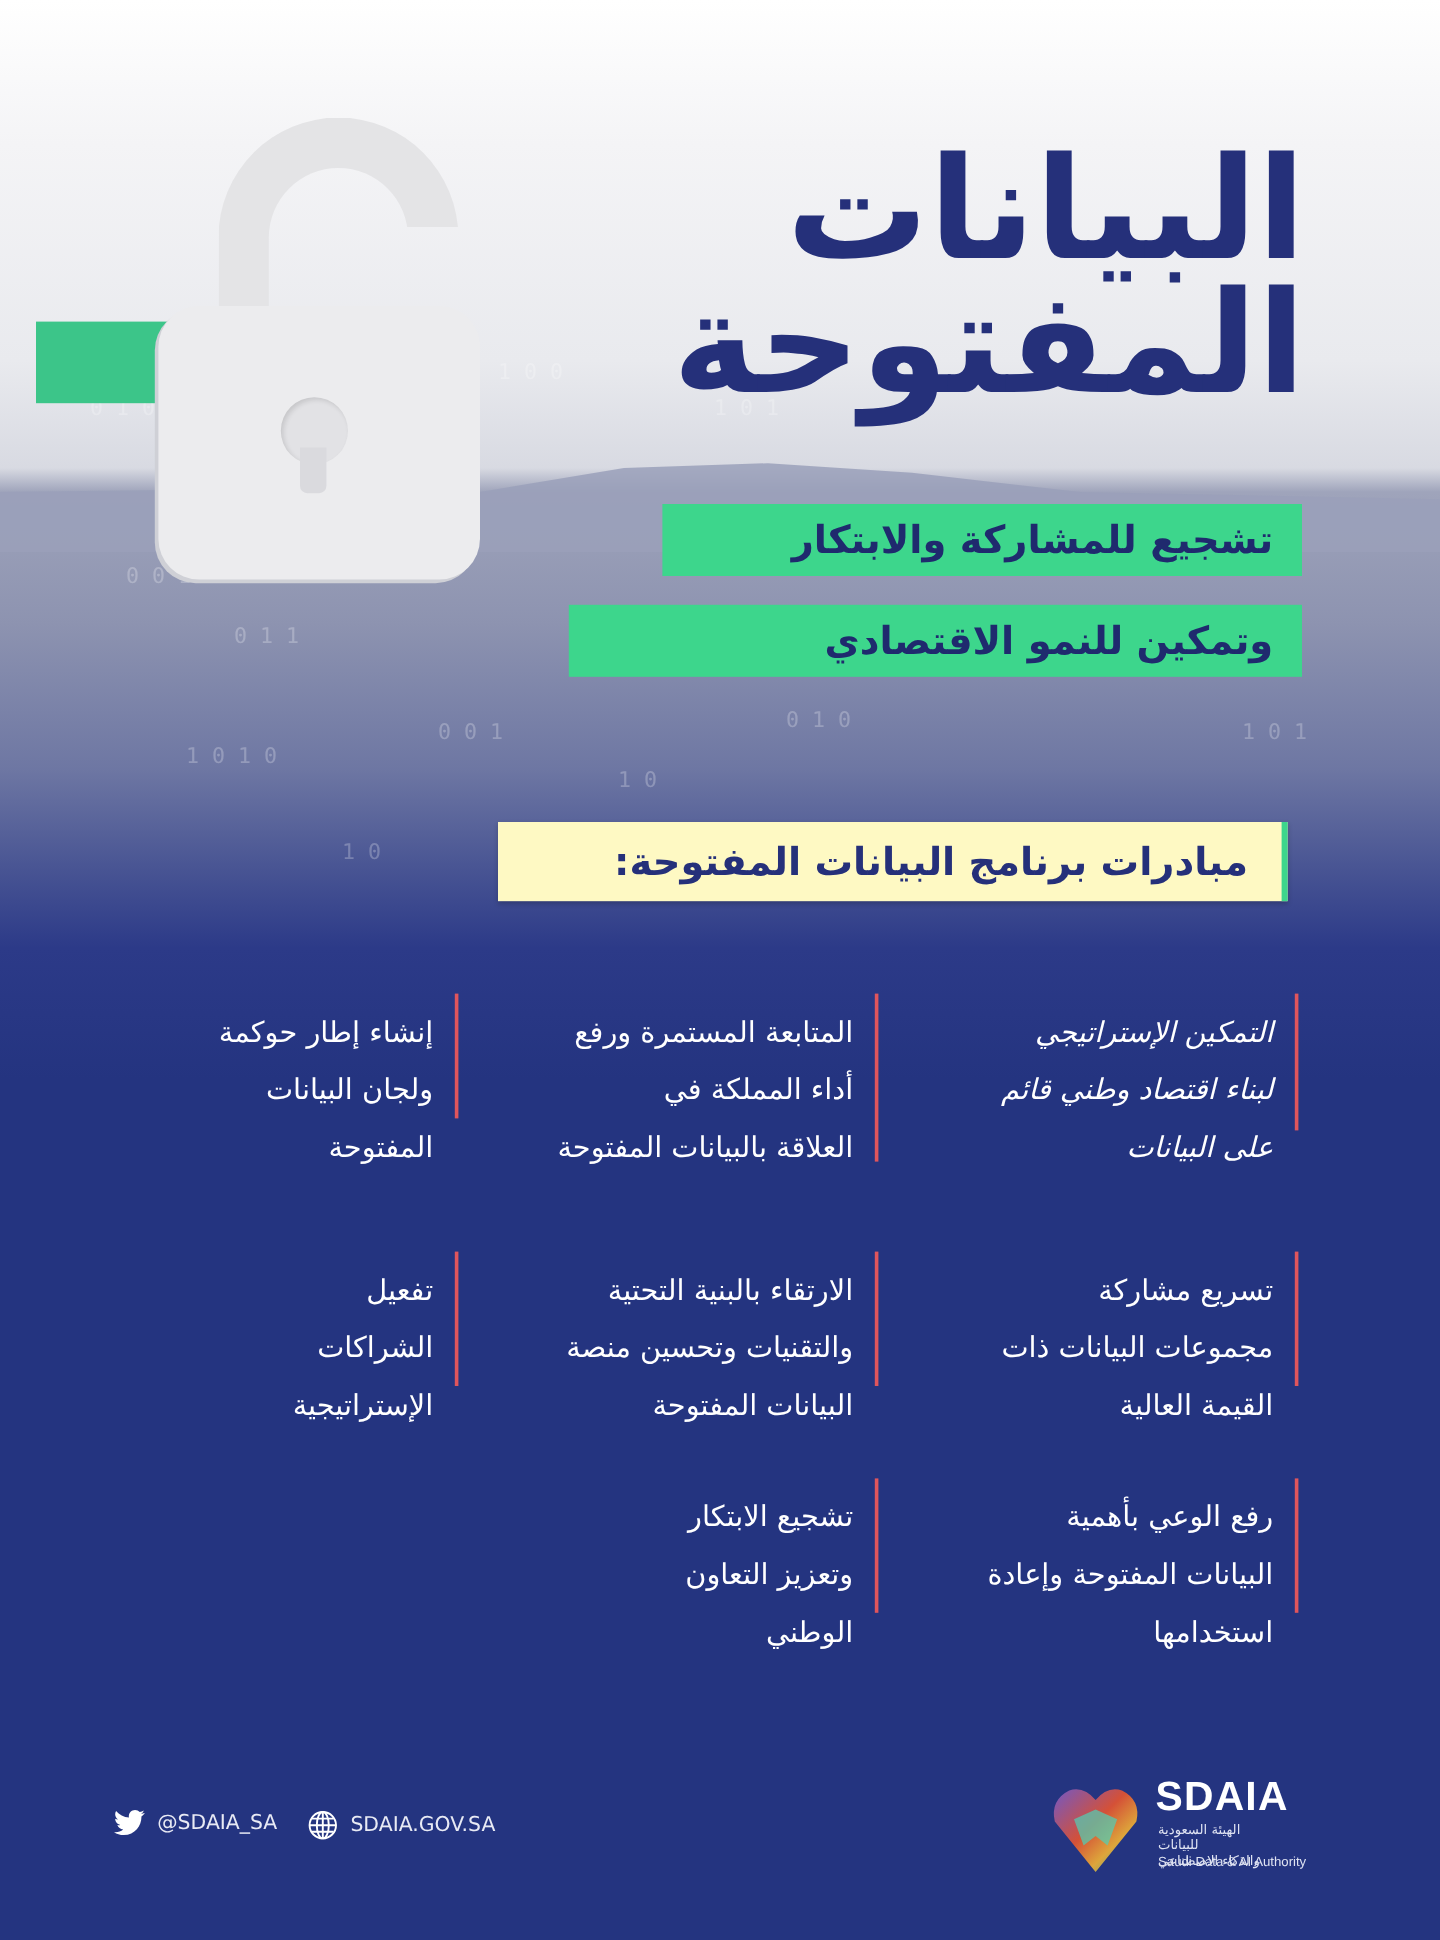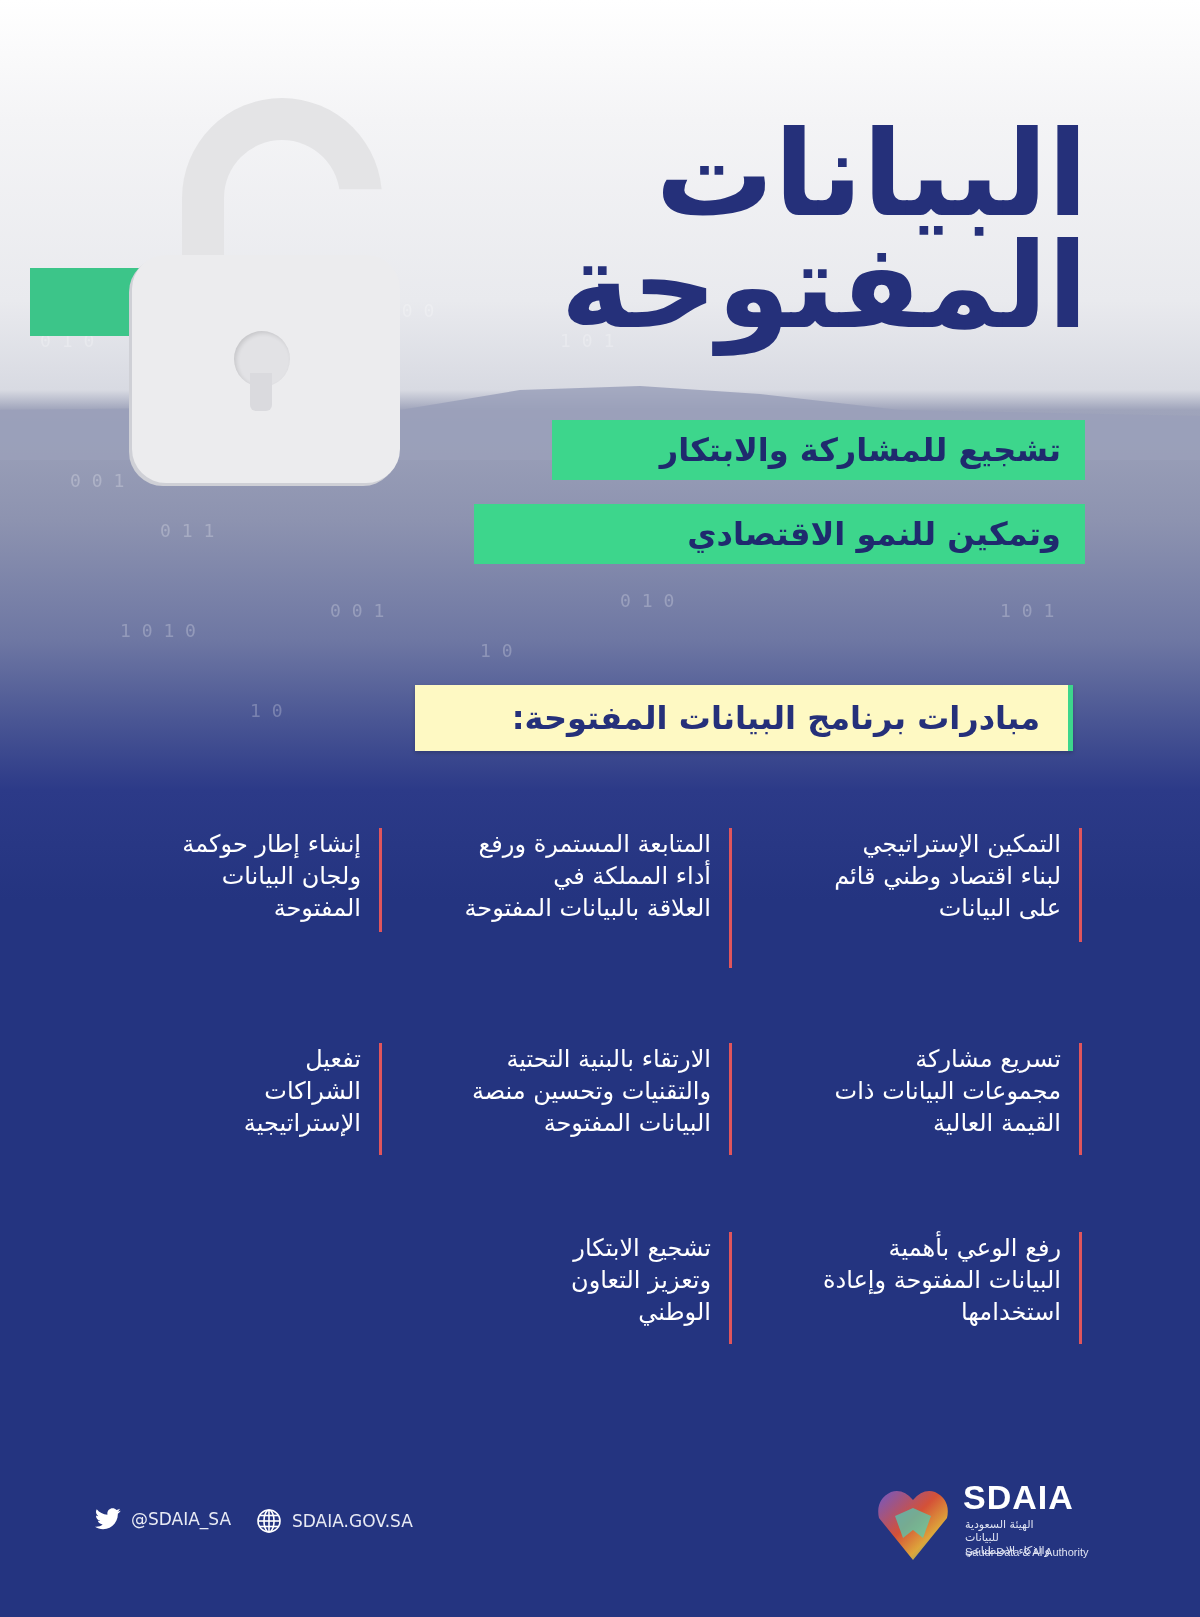--- a/index.html
+++ b/index.html
@@ -18,21 +18,21 @@
         #4a5694 720px,
         #2c3a88 790px,
         #243480 900px,
         #243480 1617px);
     }
     
     .ridge {
       position: absolute; left: 0; top: 380px; width: 1200px; height: 80px;
     }
     
-    .bits { position: absolute; inset: 0; pointer-events: none; }
+    .bits { position: absolute; inset: 0; pointer-events: none; margin-left: 35px; }
     .bits span {
       position: absolute; color: rgba(255,255,255,0.25);
       font-family: "DejaVu Sans Mono", monospace; font-size: 18px;
     }
 
     
     .title {
       position: absolute; right: 112px; top: 118px;
       color: #25307a; font-weight: bold; font-size: 118px;
       line-height: 112px; text-align: right; letter-spacing: -2px;
@@ -81,21 +81,21 @@
       line-height: 66px; padding-right: 28px; text-align: right;
       box-shadow: 0 2px 4px rgba(0,0,0,0.2);
     }
 
     
     .initiative {
       position: absolute; color: #ffffff; font-size: 24px; line-height: 32px;
       text-align: right; padding-right: 18px;
       border-right: 3px solid #e0555c;
     }
-    .initiative p { white-space: nowrap; }
+    .initiative p { white-space: nowrap; margin-top: 16px; }
 
     
     .footer-link {
       position: absolute; top: 1508px; color: #e8eaf4; font-size: 17px;
       display: flex; align-items: center; gap: 10px; direction: ltr;
     }
     .sdaia-logo {
       position: absolute; left: 873px; top: 1478px; width: 236px; height: 88px;
       direction: ltr;
     }
@@ -143,21 +143,21 @@
 <div class="title">
   <div>البيانات</div>
   <div>المفتوحة</div>
 </div>
 
 <div class="tagline tag1">تشجيع للمشاركة والابتكار</div>
 <div class="tagline tag2">وتمكين للنمو الاقتصادي</div>
 
 <div class="section-head">مبادرات برنامج البيانات المفتوحة:</div>
 
-<div class="initiative" style="right:118px; top:828px; height:114px;">
+<div class="initiative" style="right:118px; top:828px; height:114px;font-style:italic;">
   <p>التمكين الإستراتيجي</p>
   <p>لبناء اقتصاد وطني قائم</p>
   <p>على البيانات</p>
 </div>
 <div class="initiative" style="right:468px; top:828px; height:140px;">
   <p>المتابعة المستمرة ورفع</p>
   <p>أداء المملكة في</p>
   <p>العلاقة بالبيانات المفتوحة</p>
 </div>
 <div class="initiative" style="right:818px; top:828px; height:104px;">

